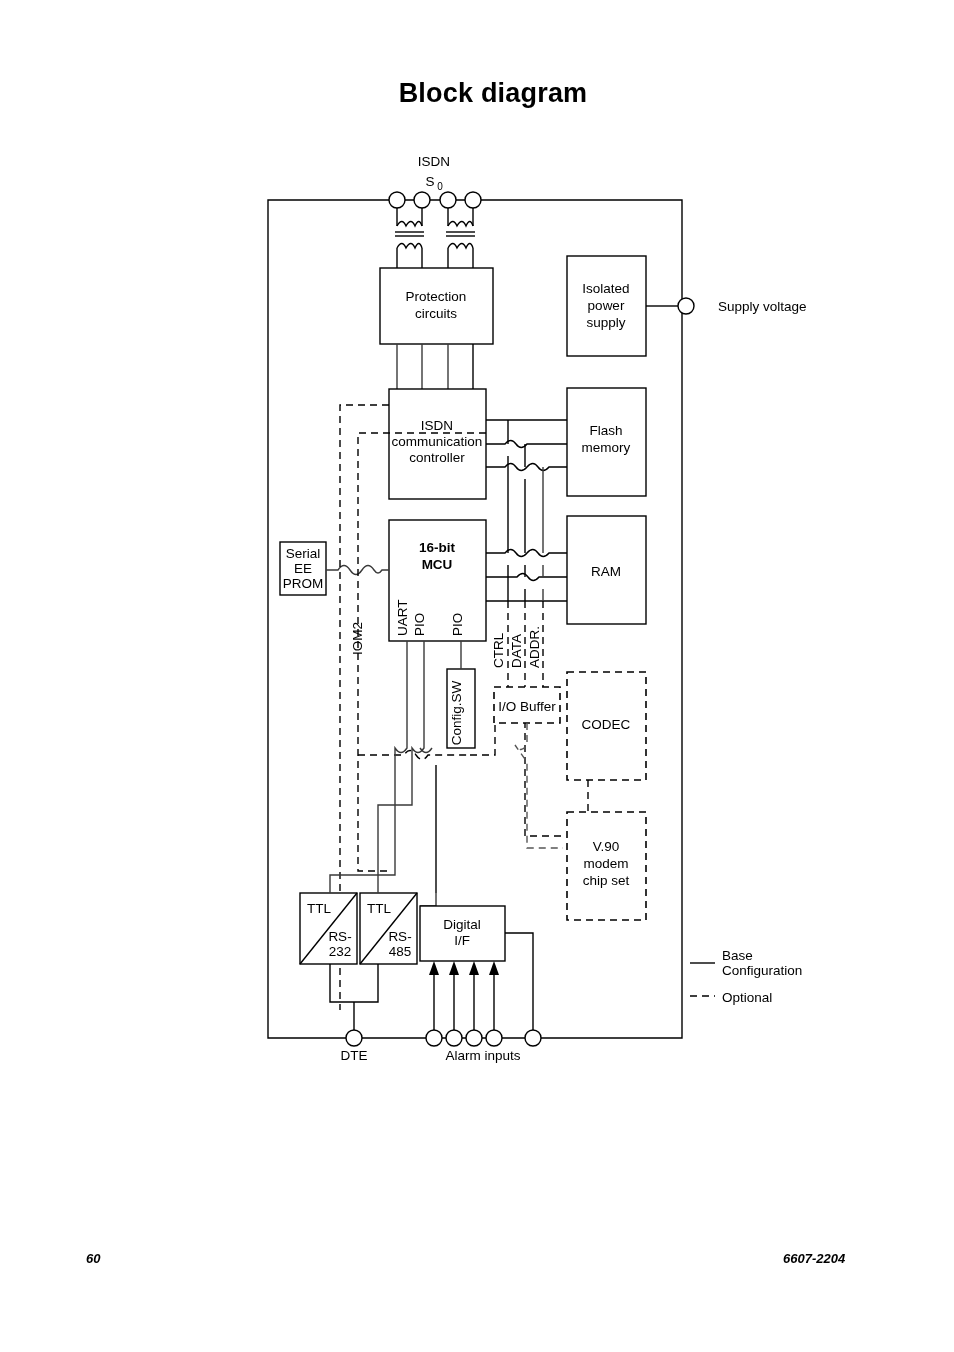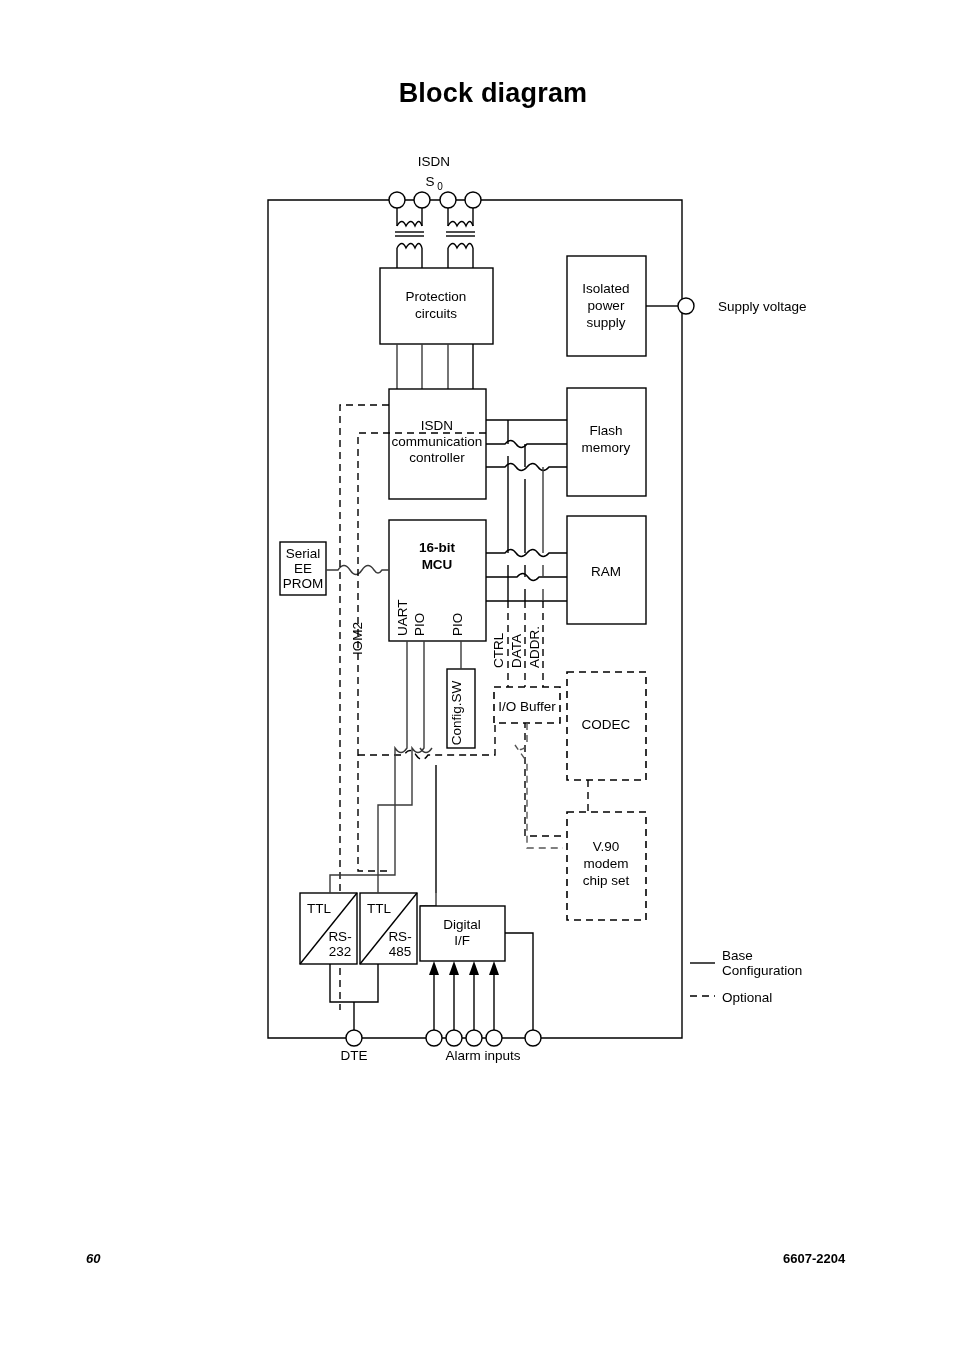--- a/index.html
+++ b/index.html
@@ -40,20 +40,21 @@
     font-size: 13px;
     font-weight: bold;
     font-style: italic;
   }
   .footer-doc-number {
     position: absolute;
     left: 783px;
     top: 1251px;
     font-size: 13px;
     font-weight: bold;
+    font-style: italic;
   }
   svg text {
     font-family: "Liberation Sans", sans-serif;
     fill: #000000;
   }
   .blk-label { font-size: 13.5px; text-anchor: middle; }
   .blk-label-b { font-size: 13.5px; text-anchor: middle; font-weight: bold; }
   .term-label { font-size: 13.5px; text-anchor: middle; }
   .side-label { font-size: 13.5px; text-anchor: start; }
   .bus-label { font-size: 13.5px; text-anchor: start; }

